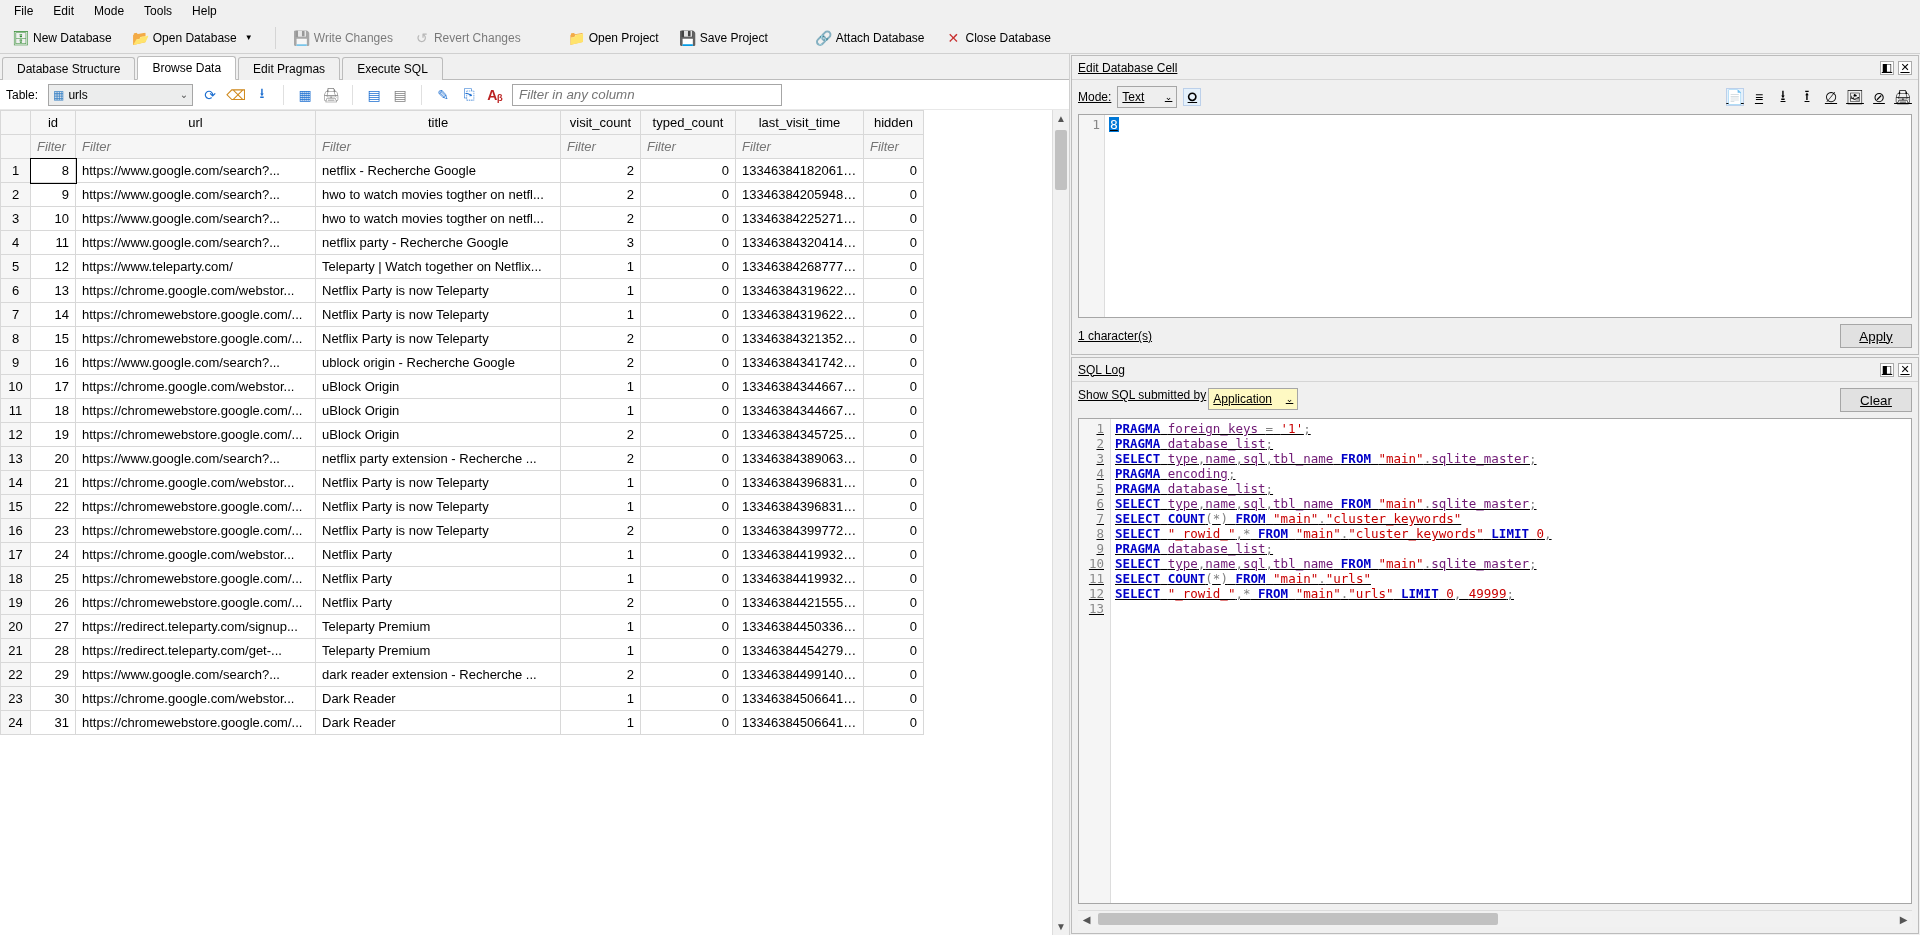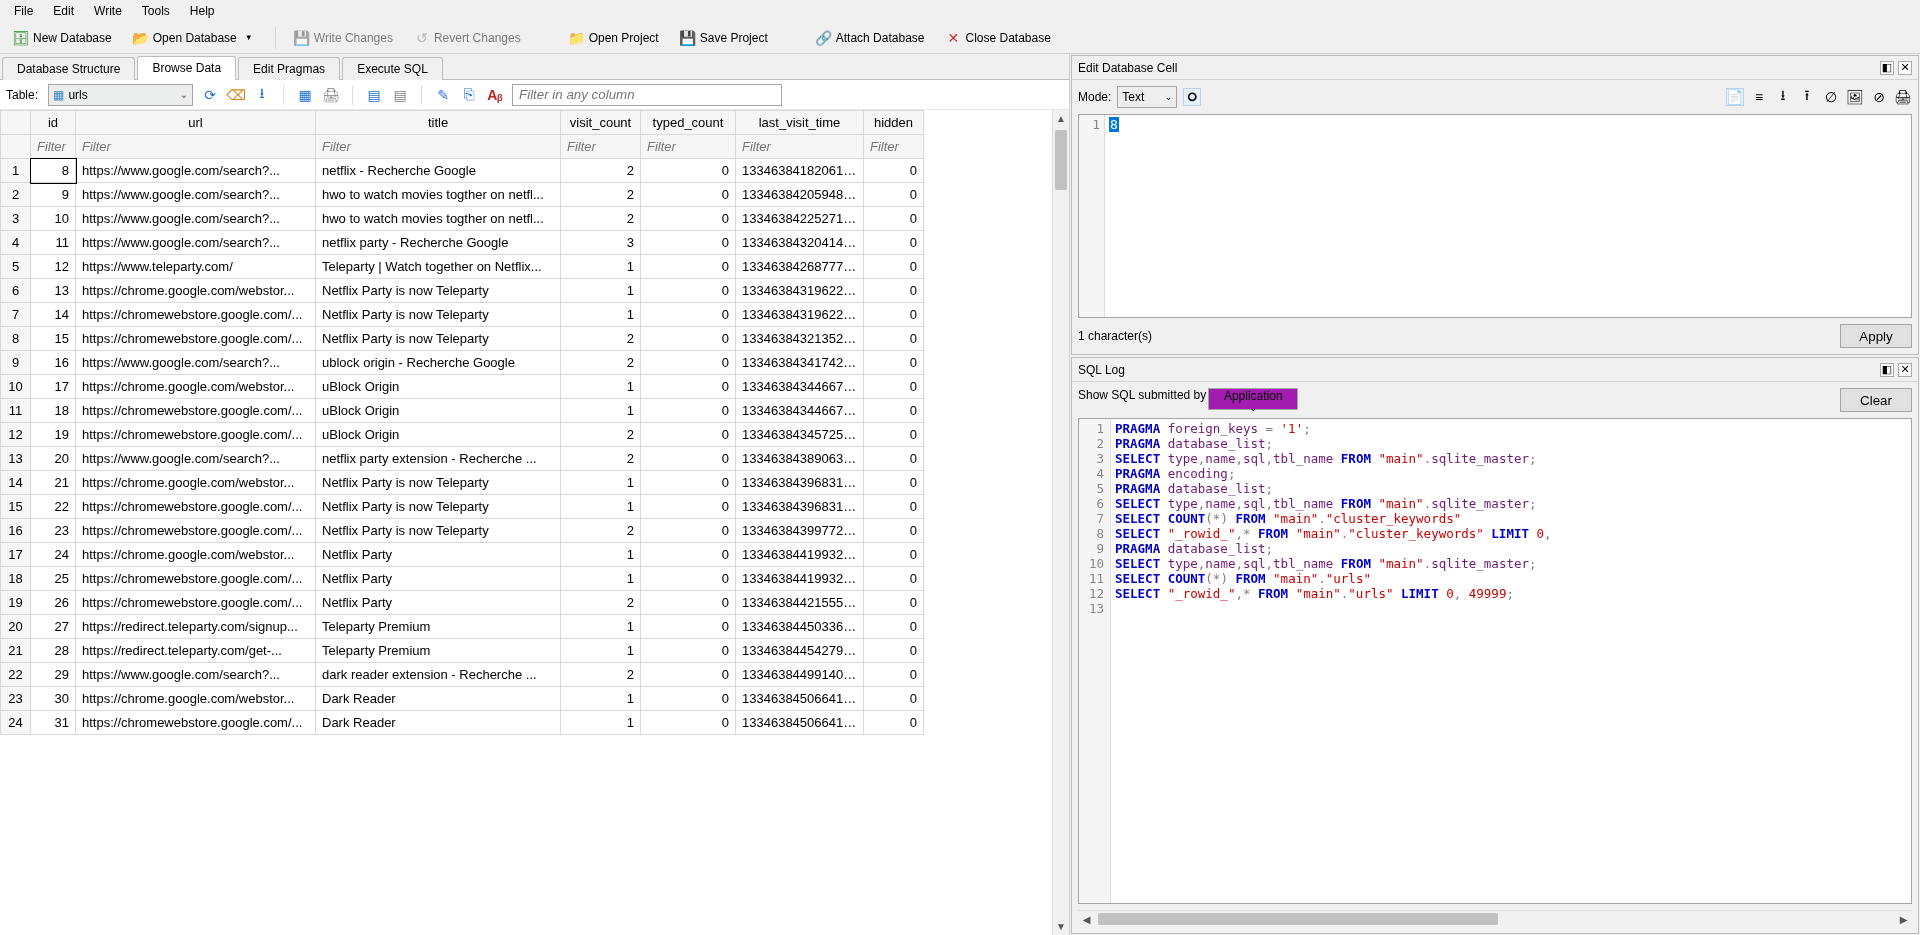--- a/index.html
+++ b/index.html
@@ -56,42 +56,42 @@
 .col-hidden { width: 60px; }
 
 
 .fake-scroll { width: 17px; background: #f1f1f1; border-left:1px solid #ddd; position: relative; }
 .fake-scroll .thumb { position:absolute; left:2px; right:2px; height:60px; top:20px; background:#c1c1c1; border-radius:2px; }
 .fake-scroll .arrow-up, .fake-scroll .arrow-down { position:absolute; left:0; right:0; height:17px; text-align:center; font-size:10px; line-height:17px; color:#555; background:#f1f1f1; }
 .fake-scroll .arrow-up { top:0; }
 .fake-scroll .arrow-down { bottom:0; }
 
 
-.panel { border: 1px solid #bcbcbc; margin: 1px; display:flex; flex-direction:column; }
+.panel { border: 1px solid #bcbcbc; margin: 1px; display:flex; flex-direction:column;text-decoration:underline; }
 .panel-header { height: 24px; background: #f0f0f0; border-bottom: 1px solid #d5d5d5; display:flex; align-items:center; padding:0 6px; justify-content:space-between; }
 .panel-header .hicons { display:flex; gap:4px; }
 .panel-header .hicons span { width:14px; height:14px; display:inline-flex; align-items:center; justify-content:center; font-size:11px; border:1px solid #aaa; background:#fff; cursor:default; }
 
 .editcell-body { padding:6px; display:flex; flex-direction:column; gap:6px; flex:1; }
 .editcell-toolbar { display:flex; align-items:center; gap:6px; }
 .mode-select { height:22px; border:1px solid #a6a6a6; background:#eee; padding:0 4px; width:60px; display:flex; align-items:center; justify-content:space-between; }
 .mode-icon { width:18px; height:18px; display:inline-flex; align-items:center; justify-content:center; border:1px solid #bcd0ea; background:#e5f1fb; }
 .editcell-right-icons { margin-left:auto; display:flex; gap:6px; }
 .editcell-right-icons span { width:18px; height:18px; display:inline-flex; align-items:center; justify-content:center; font-size:14px; border:1px solid transparent; cursor:default; }
 .editcell-right-icons span:first-child { border-color:#bcd0ea; background:#e5f1fb; }
 .cell-editor { flex:1; min-height:110px; border:1px solid #a6a6a6; background:#fff; position:relative; font-family:Consolas,monospace; font-size:13px; }
 .cell-editor .gutter { position:absolute; left:0; top:0; bottom:0; width:26px; background:#f5f5f5; border-right:1px solid #ddd; text-align:right; padding:2px 4px 0 0; color:#888; }
 .cell-editor .content { padding:2px 4px 0 30px; }
 .cell-editor .selchar { background:#0078d7; color:#fff; padding:0 1px; }
 .cell-info { display:flex; align-items:center; justify-content:space-between; font-size:12px; }
 .apply-btn { width:72px; height:24px; border:1px solid #a6a6a6; background:#e1e1e1; cursor:default; }
 
 .sqllog-body { padding:6px; display:flex; flex-direction:column; gap:6px; flex:1; min-height:0; }
 .sqllog-ctrl { display:flex; gap:2px; }
-.app-select { height:22px; border:1px solid #a6a6a6; background:#a21caf; padding:0 4px; width:90px; display:flex; align-items:center; justify-content:space-between;flex-direction:column; }
+.app-select { height:22px; border:1px solid #a6a6a6; background:#fef9c3; padding:0 4px; width:90px; display:flex; align-items:center; justify-content:space-between; }
 .clear-btn { width:72px; height:24px; border:1px solid #a6a6a6; background:#e1e1e1; cursor:default; margin-left:auto; }
 .sqllog-editor { flex:1; border:1px solid #a6a6a6; background:#fff; overflow:auto; font-family:Consolas,monospace; font-size:12.5px; display:flex; min-height:0; }
 .sqllog-editor .gutter { width:32px; background:#f5f5f5; border-right:1px solid #ddd; text-align:right; padding:2px 6px 0 0; color:#888; flex-shrink:0; }
 .sqllog-editor .lines { padding:2px 4px; white-space: pre; overflow:auto; flex:1; }
 .kw { color:#0000c8; font-weight:bold; }
 .nm { color:#701a75; }
 .st { color:#c80000; }
 .nu { color:#c80000; }
 .op { color:#808080; }
 
@@ -107,21 +107,21 @@
 .ic-orange { color:#d08a1e; }
 .ic-red { color:#c83030; }
 .ic-gray { color:#808080; }
 </style>
 </head>
 <body>
 
 <div class="menubar">
   <span>File</span>
   <span>Edit</span>
-  <span>Write</span>
+  <span>Mode</span>
   <span>Tools</span>
   <span>Help</span>
 </div>
 
 <div class="maintoolbar">
   <div class="tbtn">
       <span class="ic ic-green">🗄</span>
       <span>New Database</span>
     </div>
   <div class="tbtn">

